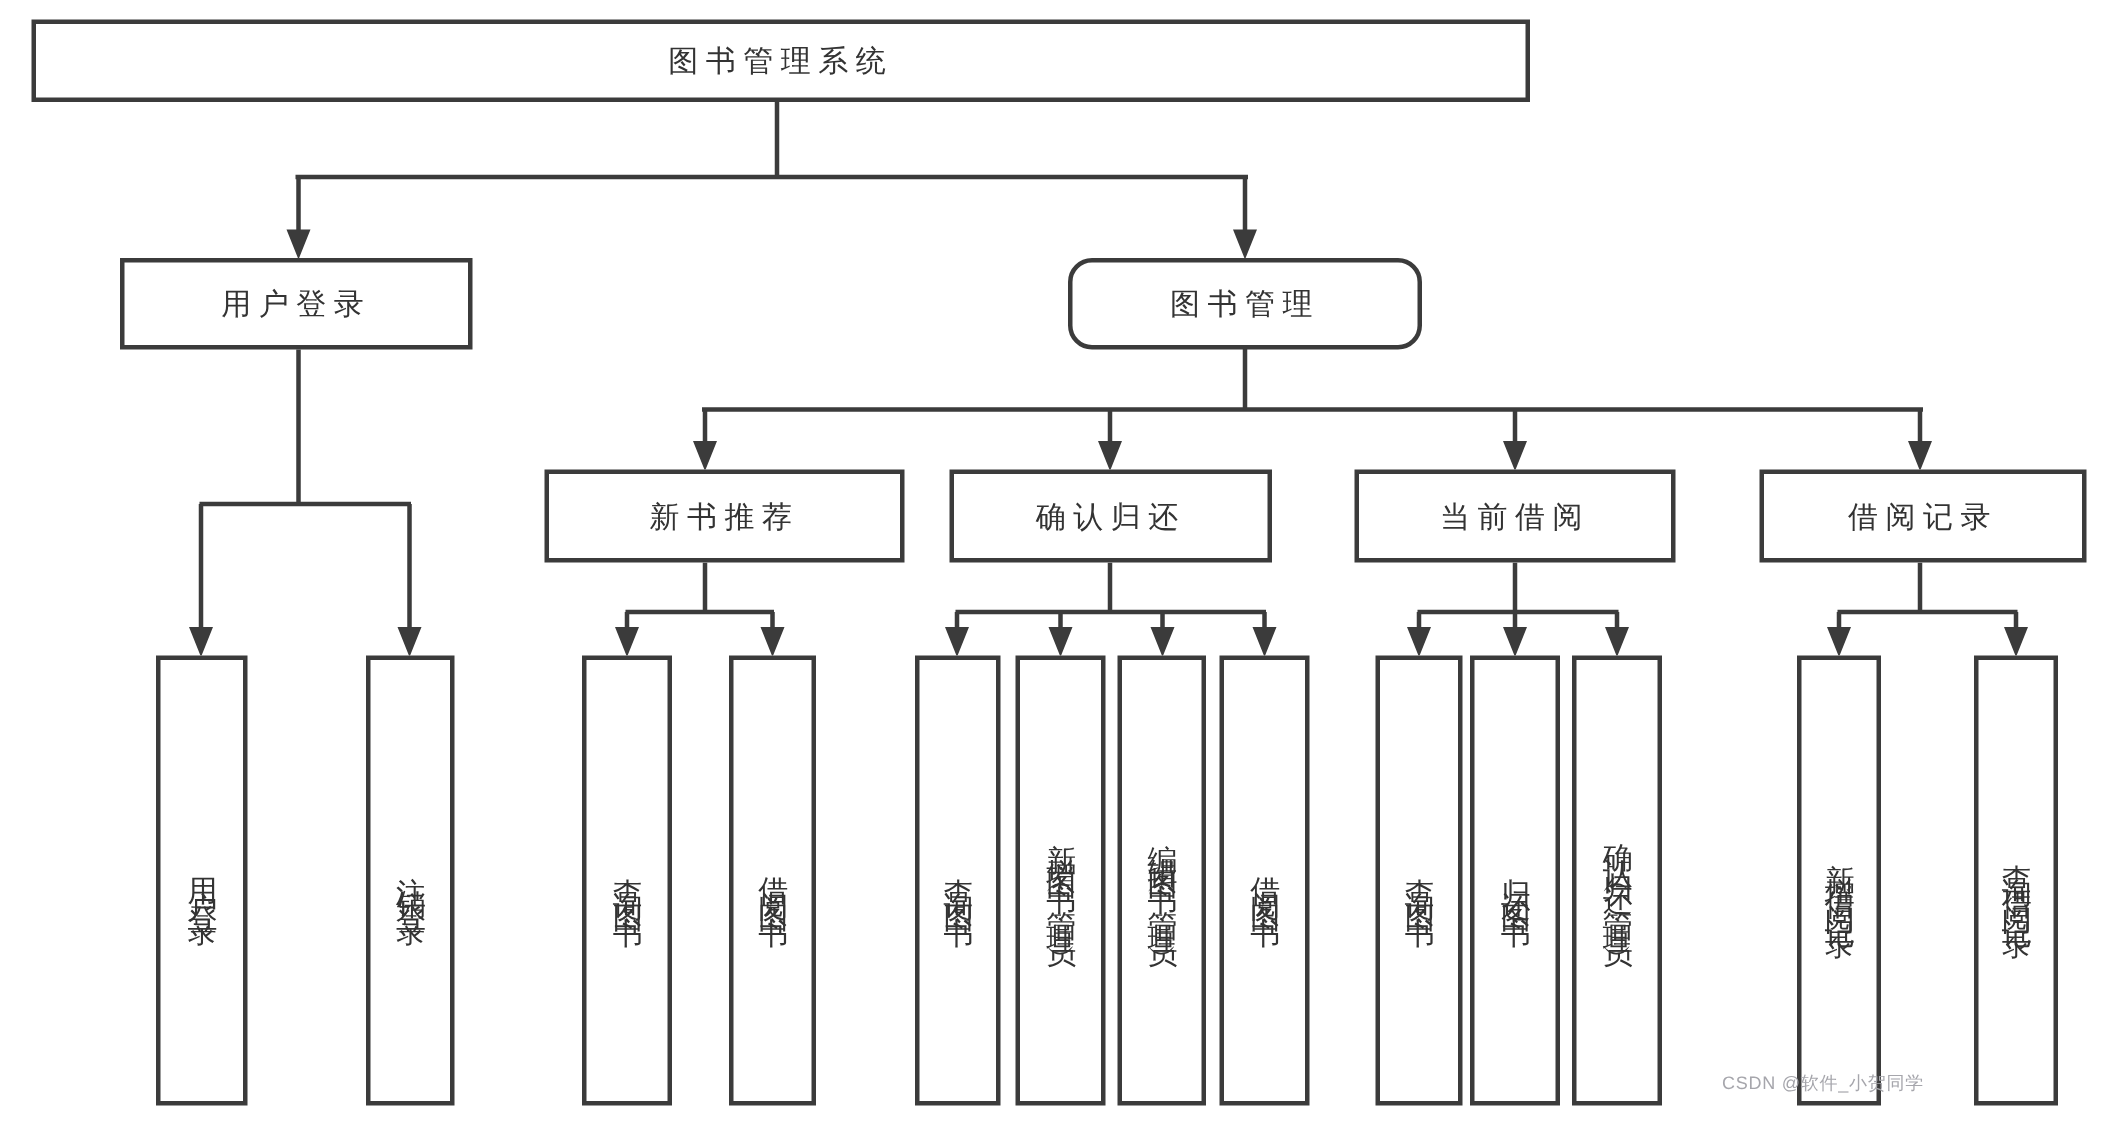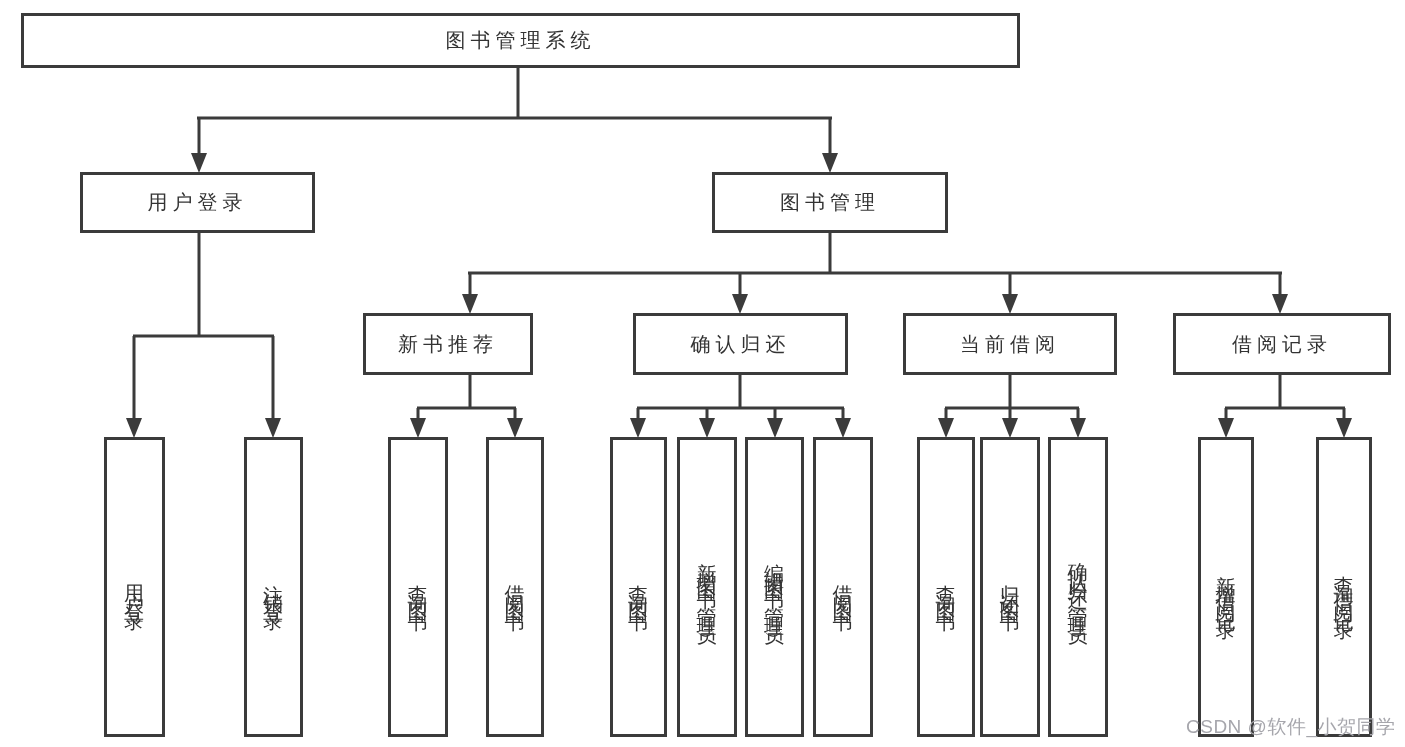--- a/index.html
+++ b/index.html
@@ -28,23 +28,23 @@
   .root-box { font-size: 20px; }
   .vbox span {
     writing-mode: vertical-rl;
     text-orientation: mixed;
     font-size: 20px;
     letter-spacing: 9px;
     line-height: 1;
   }
   .watermark {
     position: absolute;
-    left: 1186px;
+    left: 1148px;
     top: 714px;
-    font-size: 19px;
+    font-size: 12px;
     color: #a6a6ac;
     letter-spacing: 0.5px;
     white-space: nowrap;
     z-index: 5;
   }
 </style>
 </head>
 <body>
 
 <div id="canvas">
@@ -80,25 +80,25 @@
     </g>
   </svg>
 
   <div class="box hbox root-box" style="left:21px; top:13px; width:999px; height:55px;">
     <span>图书管理系统</span>
   </div>
 
   <div class="box hbox" style="left:80px; top:172px; width:235px; height:61px;">
     <span>用户登录</span>
   </div>
-  <div class="box hbox" style="left:712px; top:172px; width:236px; height:61px;">
+  <div class="box hbox" style="left:712px; top:172px; width:236px; height:61px;border-radius:16px;">
     <span>图书管理</span>
   </div>
 
-  <div class="box hbox" style="left:363px; top:313px; width:170px; height:62px;">
+  <div class="box hbox" style="left:363px; top:313px; width:240px; height:62px;">
     <span>新书推荐</span>
   </div>
   <div class="box hbox" style="left:633px; top:313px; width:215px; height:62px;">
     <span>确认归还</span>
   </div>
   <div class="box hbox" style="left:903px; top:313px; width:214px; height:62px;">
     <span>当前借阅</span>
   </div>
   <div class="box hbox" style="left:1173px; top:313px; width:218px; height:62px;">
     <span>借阅记录</span>

